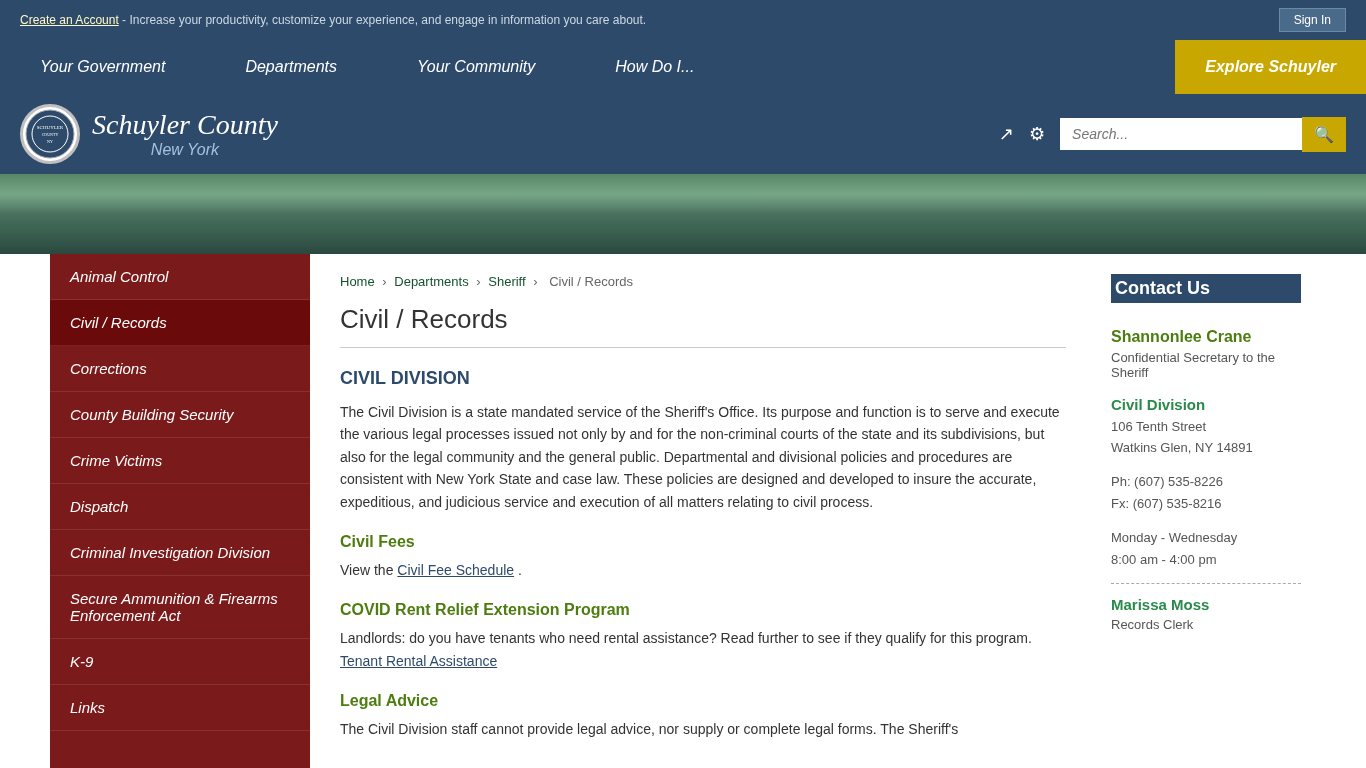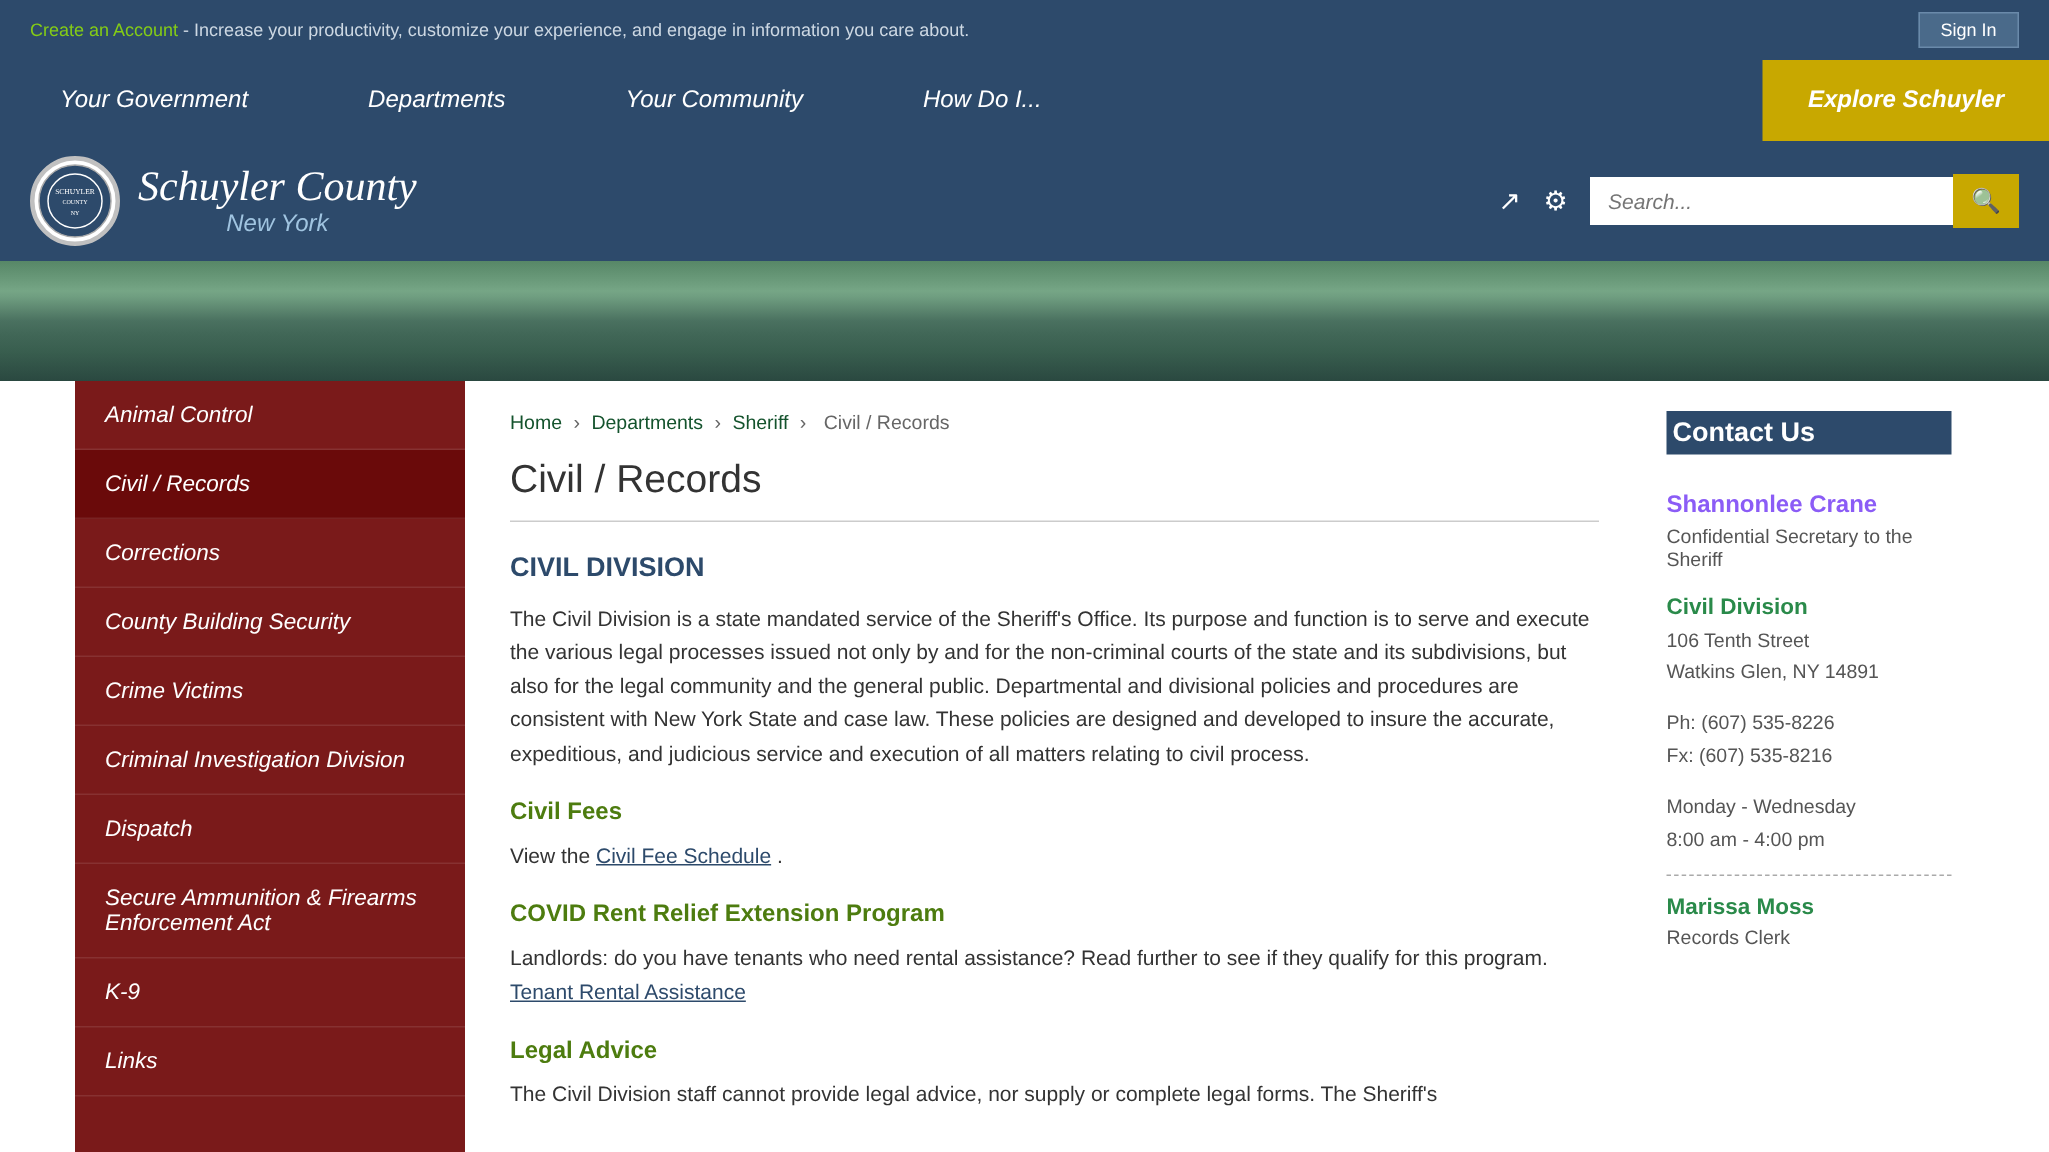--- a/index.html
+++ b/index.html
@@ -8,21 +8,21 @@
     
     .top-banner {
       background: #2d4a6b;
       color: #cdd8e3;
       padding: 8px 20px;
       font-size: 12px;
       display: flex;
       justify-content: space-between;
       align-items: center;
     }
-    .top-banner a { color: #84cc16; }
+    .top-banner a { color: #fef9c3; text-decoration: underline; }
     .sign-in-btn {
       background: #4a6a8a;
       color: #fff;
       border: 1px solid #6a8aaa;
       padding: 4px 14px;
       cursor: pointer;
       font-size: 12px;
     }
 
     
@@ -217,21 +217,21 @@
       width: 100%;
       padding: 4px;
       font-size: 18px;
       font-weight: bold;
       text-align: left;
       cursor: pointer;
       border: none;
       margin-bottom: 25px;
     }
     .contact-name {
-      color: #8b5cf6;
+      color: #4d7c0f;
       font-size: 16px;
       font-weight: bold;
       margin-bottom: 4px;
     }
     .contact-title {
       font-size: 13px;
       color: #555;
       margin-bottom: 16px;
     }
     .contact-section-name {
@@ -322,22 +322,22 @@
 <div class="hero"></div>
 
 <div class="main-content">
 
   <aside class="sidebar">
     <a class="sidebar-item">Animal Control</a>
     <a class="sidebar-item active">Civil / Records</a>
     <a class="sidebar-item">Corrections</a>
     <a class="sidebar-item">County Building Security</a>
     <a class="sidebar-item">Crime Victims</a>
+    <a class="sidebar-item">Dispatch</a>
     <a class="sidebar-item">Criminal Investigation Division</a>
-    <a class="sidebar-item">Dispatch</a>
     <a class="sidebar-item">Secure Ammunition &amp; Firearms Enforcement Act</a>
     <a class="sidebar-item">K-9</a>
     <a class="sidebar-item">Links</a>
   </aside>
 
   <main class="content-area">
 
     <div class="breadcrumb">
       <a>Home</a>
       <span> › </span>

